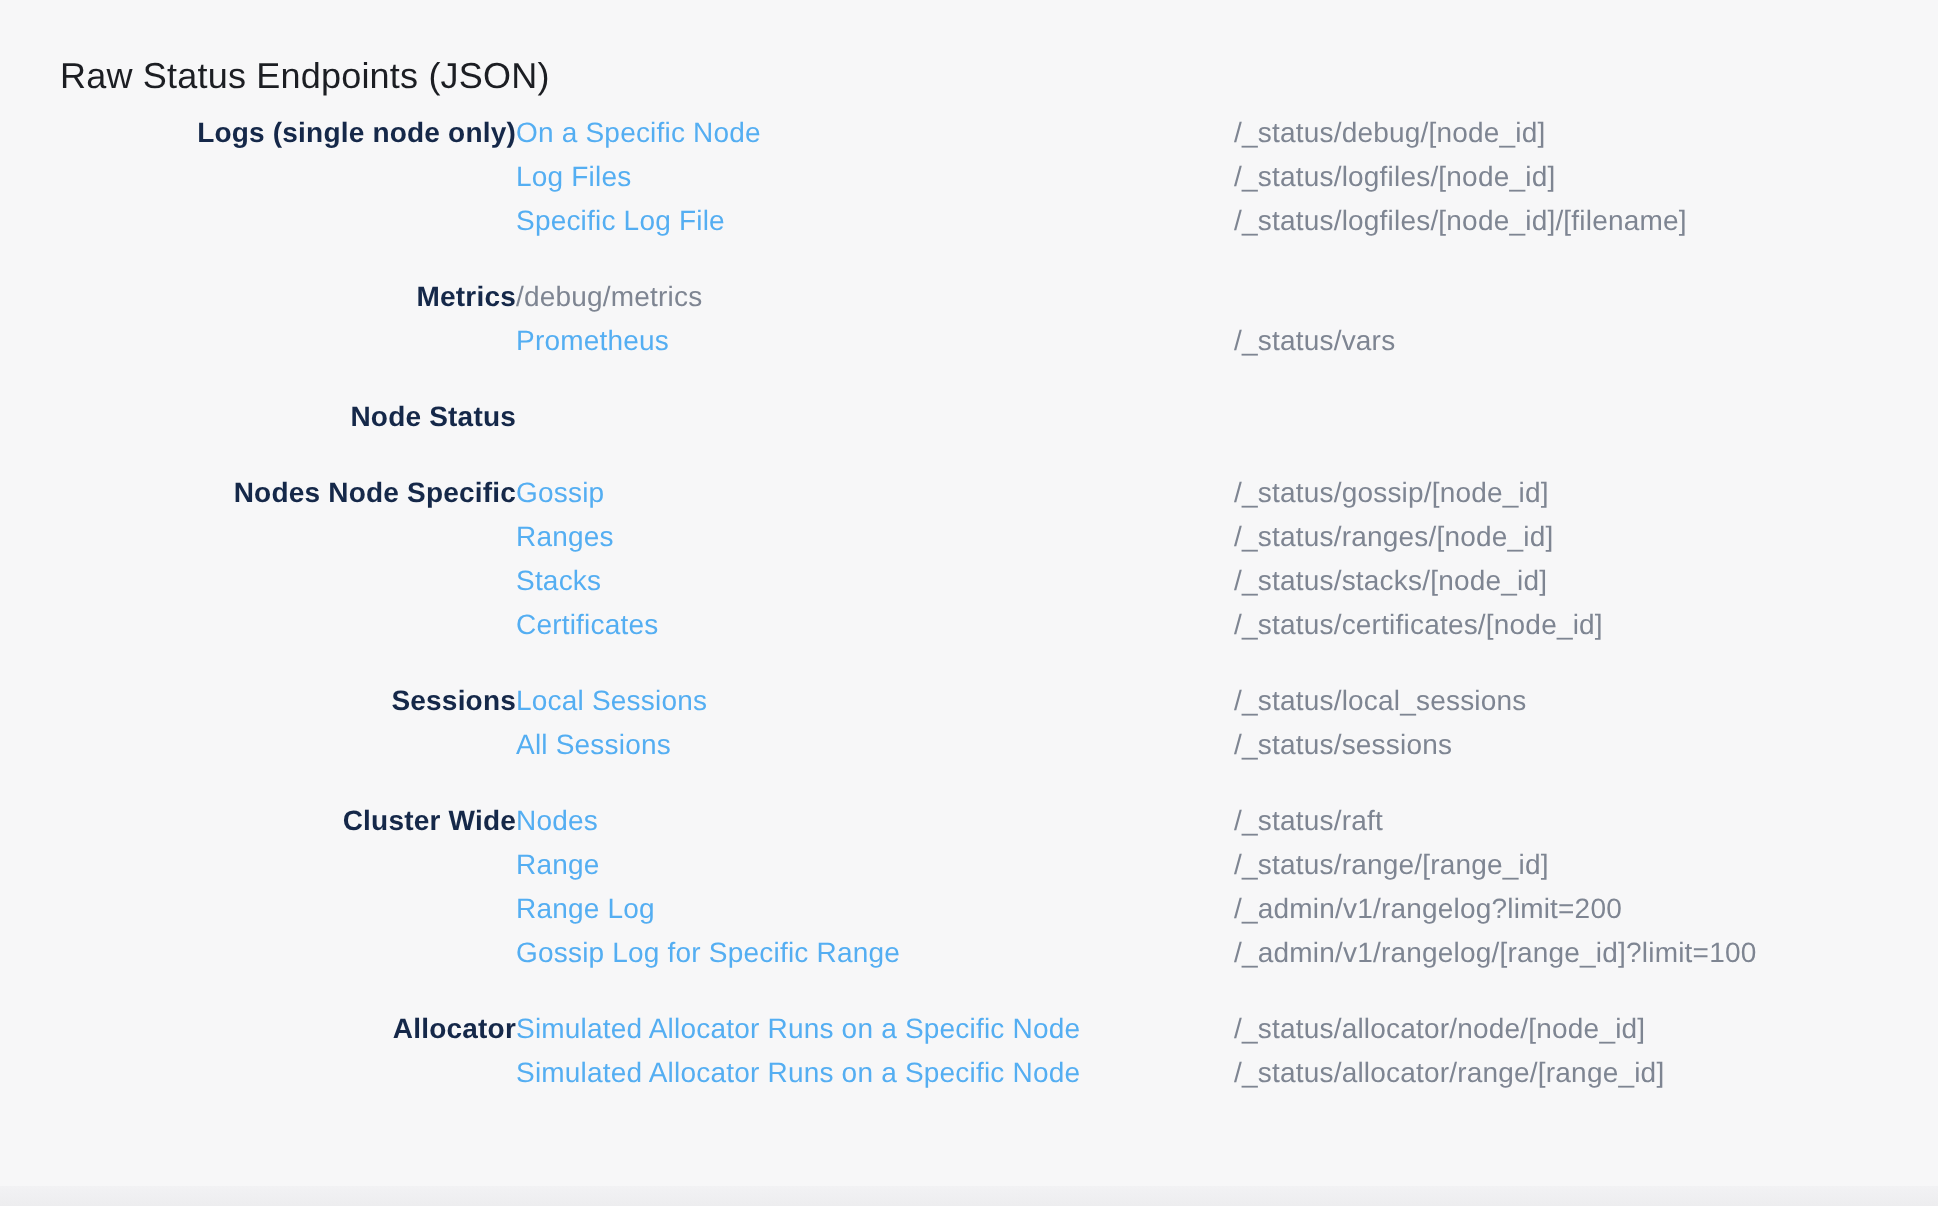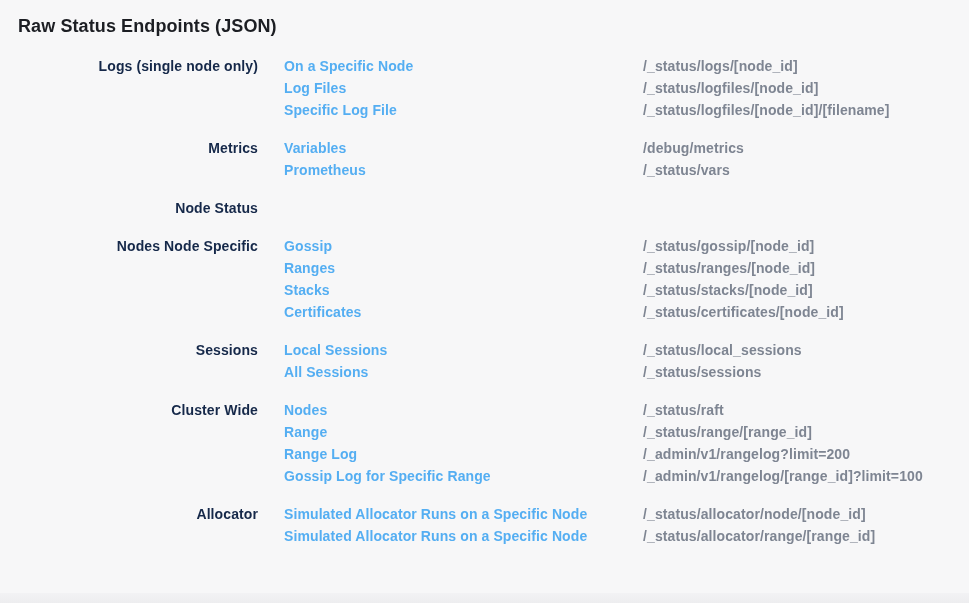--- a/index.html
+++ b/index.html
@@ -17,23 +17,23 @@
     height: 603px;
     position: relative;
     overflow: hidden;
     background: var(--bg);
     font-family: "Liberation Sans", "DejaVu Sans", sans-serif;
   }
   .page-title {
     position: absolute;
     left: 14px;
     top: 12px;
-    margin: 4px;
+    margin: 16px;
     font-size: 18px;
-    font-weight: 700;
+    font-weight: 400;
     letter-spacing: 0.1px;
     color: var(--title);
   }
   .endpoint-table {
     position: absolute;
     top: 55px;
     left: 0;
     right: 0;
   }
   .group {
@@ -45,22 +45,20 @@
     width: 258px;
     flex: 0 0 258px;
     text-align: right;
     font-size: 14px;
     font-weight: 700;
     color: var(--category);
     line-height: 22px;
     letter-spacing: 0.1px;
   }
   .group-rows {
-    margin-left: 26px;
-    font-weight: bold;
   }
   .endpoint-row {
     display: flex;
     height: 22px;
     line-height: 22px;
   }
   .endpoint-link {
     width: 359px;
     flex: 0 0 359px;
     font-size: 14px;
@@ -90,40 +88,39 @@
 <body>
 
 <h1 class="page-title">Raw Status Endpoints (JSON)</h1>
 
 <div class="endpoint-table" id="endpoint-table">
   <div class="group">
     <div class="group-category">Logs (single node only)</div>
     <div class="group-rows">
   <div class="endpoint-row">
     <a class="endpoint-link">On a Specific Node</a>
-    <span class="endpoint-path">/_status/logs/[node_id]</span>
+    <span class="endpoint-path">/_status/debug/[node_id]</span>
   </div>
 
   <div class="endpoint-row">
     <a class="endpoint-link">Log Files</a>
     <span class="endpoint-path">/_status/logfiles/[node_id]</span>
   </div>
 
   <div class="endpoint-row">
     <a class="endpoint-link">Specific Log File</a>
     <span class="endpoint-path">/_status/logfiles/[node_id]/[filename]</span>
   </div>
 </div>
   </div>
 
   <div class="group">
     <div class="group-category">Metrics</div>
     <div class="group-rows">
   <div class="endpoint-row">
-    <a class="endpoint-link">Variables</a>
     <span class="endpoint-path">/debug/metrics</span>
   </div>
 
   <div class="endpoint-row">
     <a class="endpoint-link">Prometheus</a>
     <span class="endpoint-path">/_status/vars</span>
   </div>
 </div>
   </div>
 

